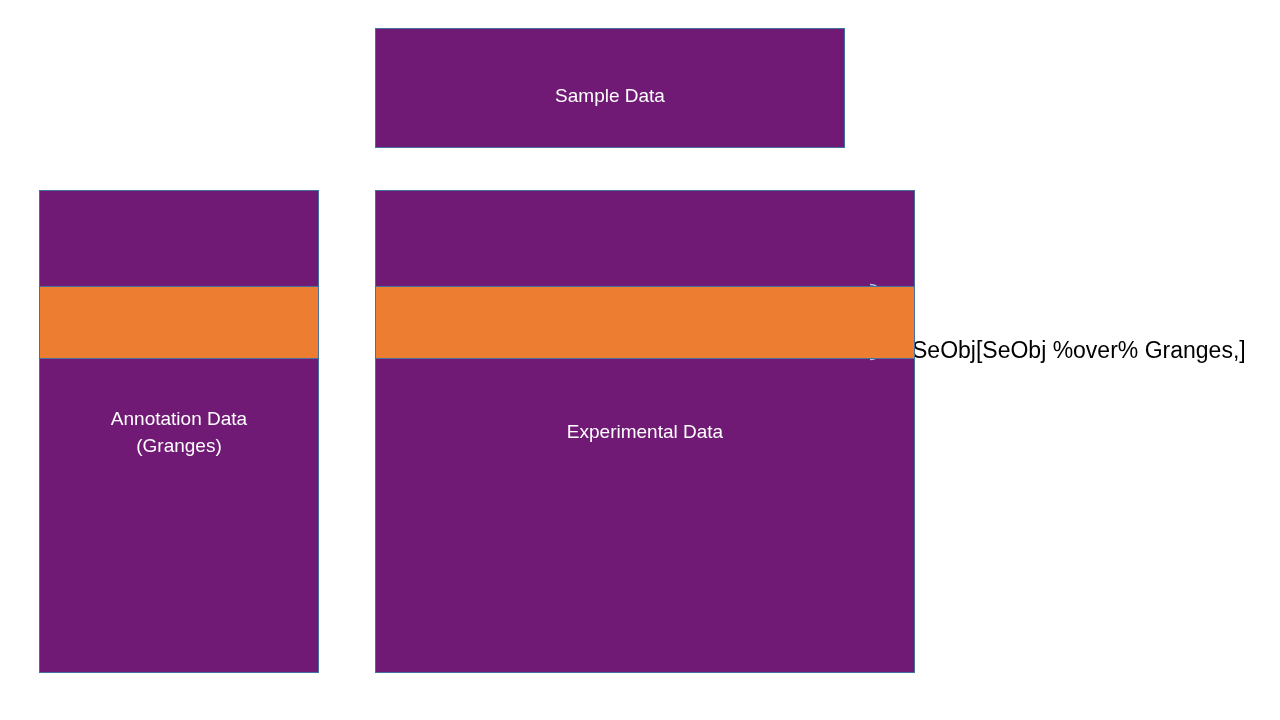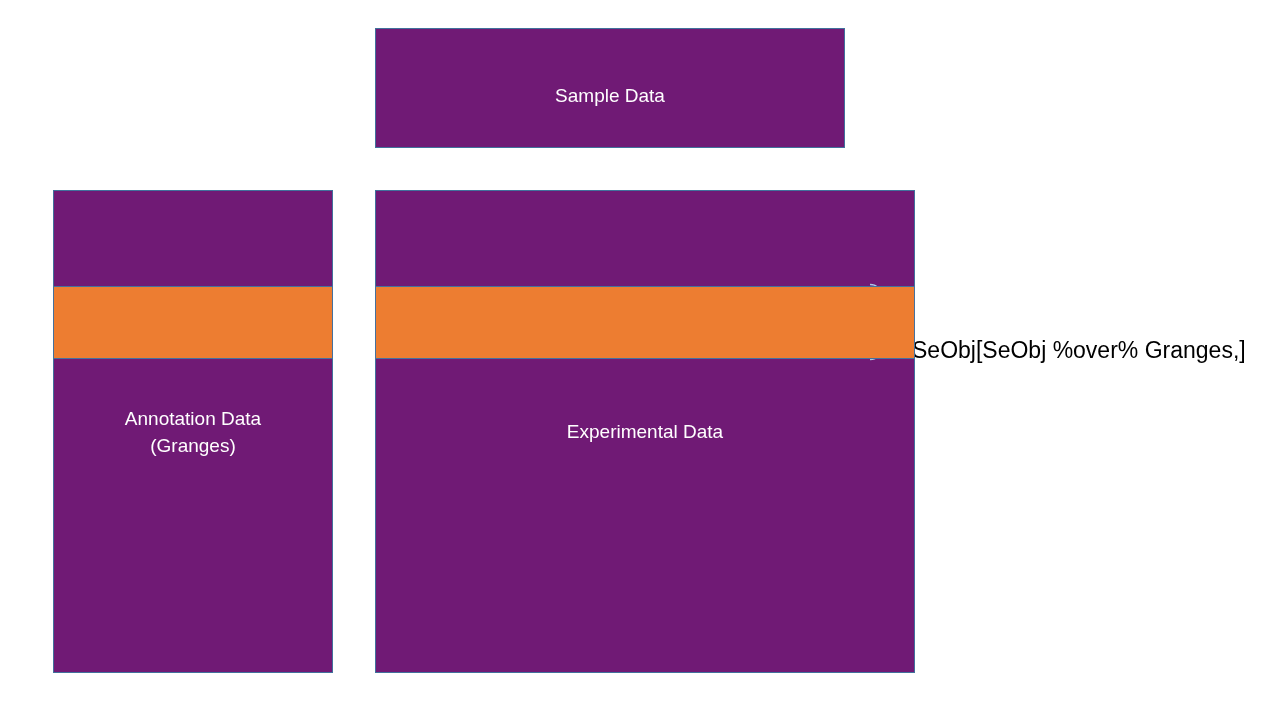--- a/index.html
+++ b/index.html
@@ -33,21 +33,21 @@
     line-height: 27px;
     white-space: pre-line;
     z-index: 2;
   }
   .sample-box {
     left: 375px; top: 28px;
     width: 470px; height: 120px;
   }
   .sample-box .shape-label { padding-top: 14px; }
   .annotation-box {
-    left: 53px; top: 190px;
+    left: 39px; top: 190px;
     width: 280px; height: 483px;
   }
   .experimental-box {
     left: 375px; top: 190px;
     width: 540px; height: 483px;
   }
   .stripe {
     position: absolute;
     box-sizing: border-box;
     left: -1px;

